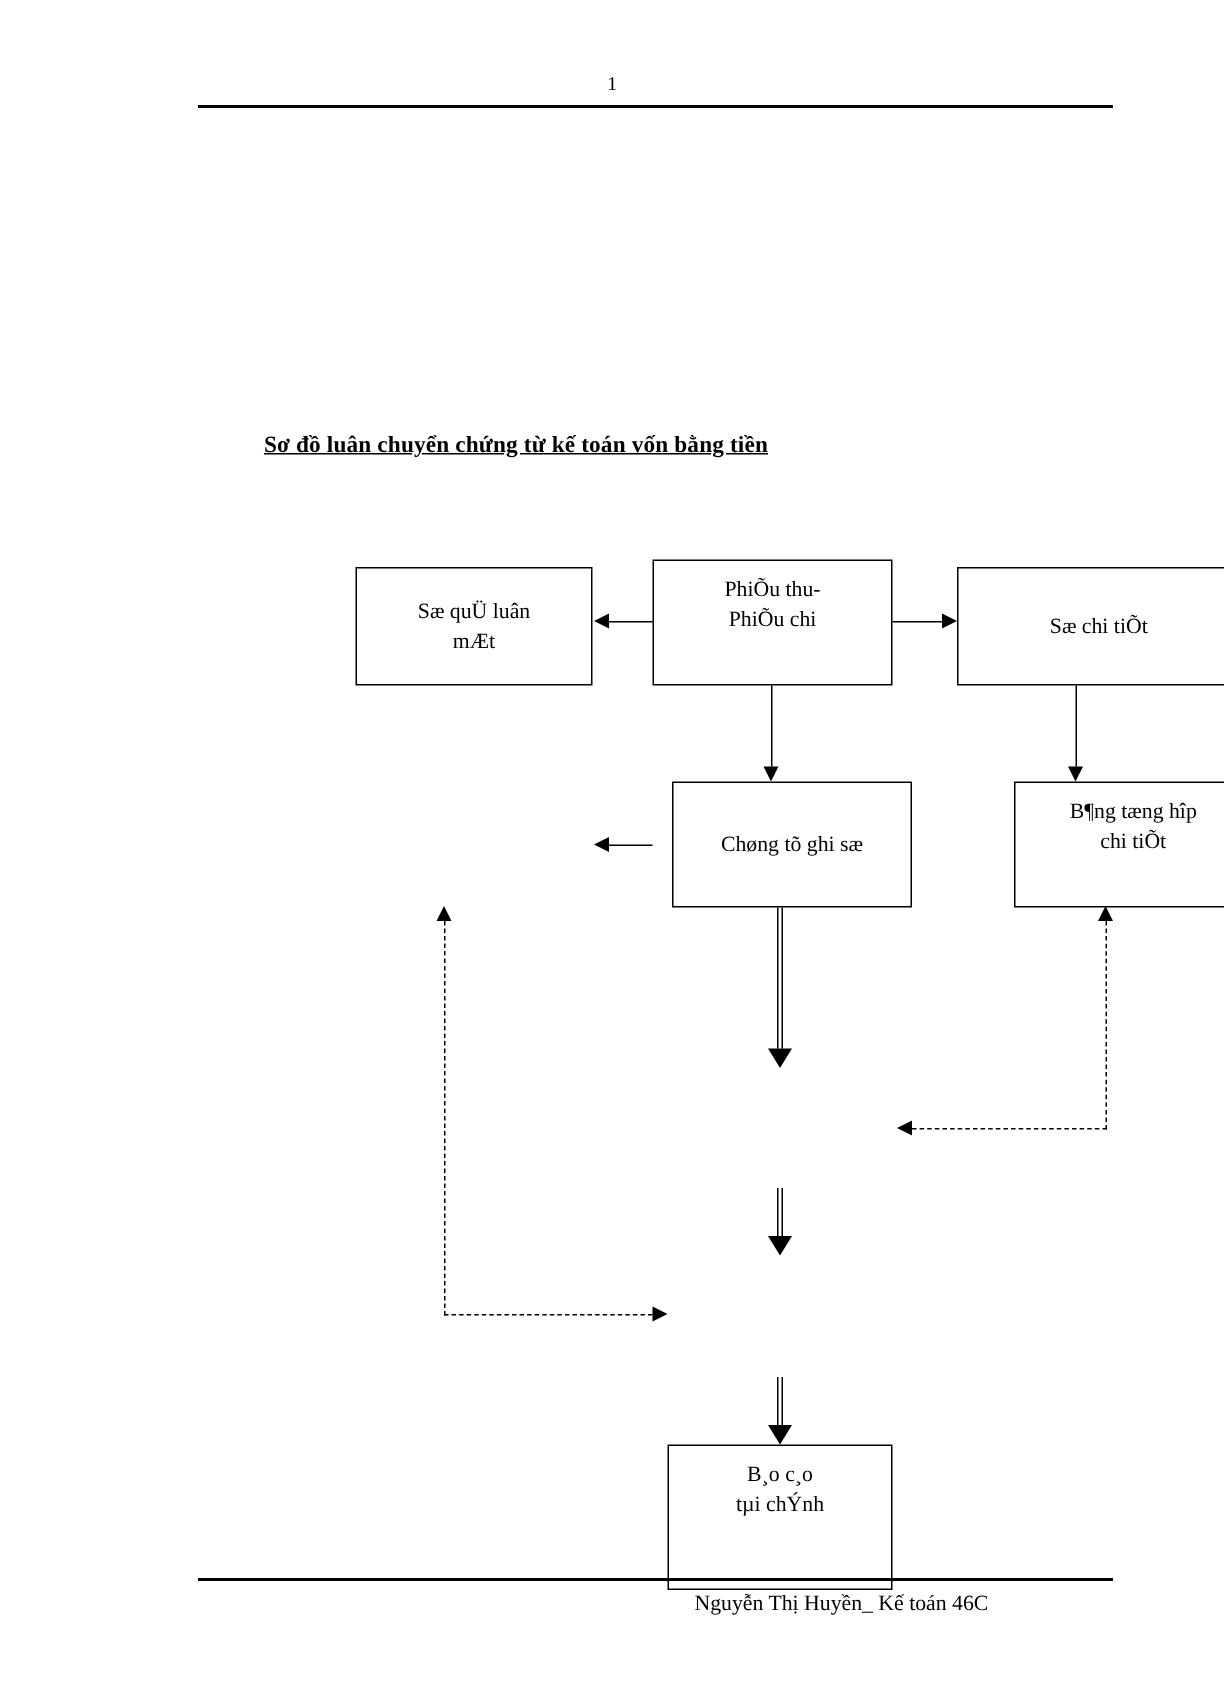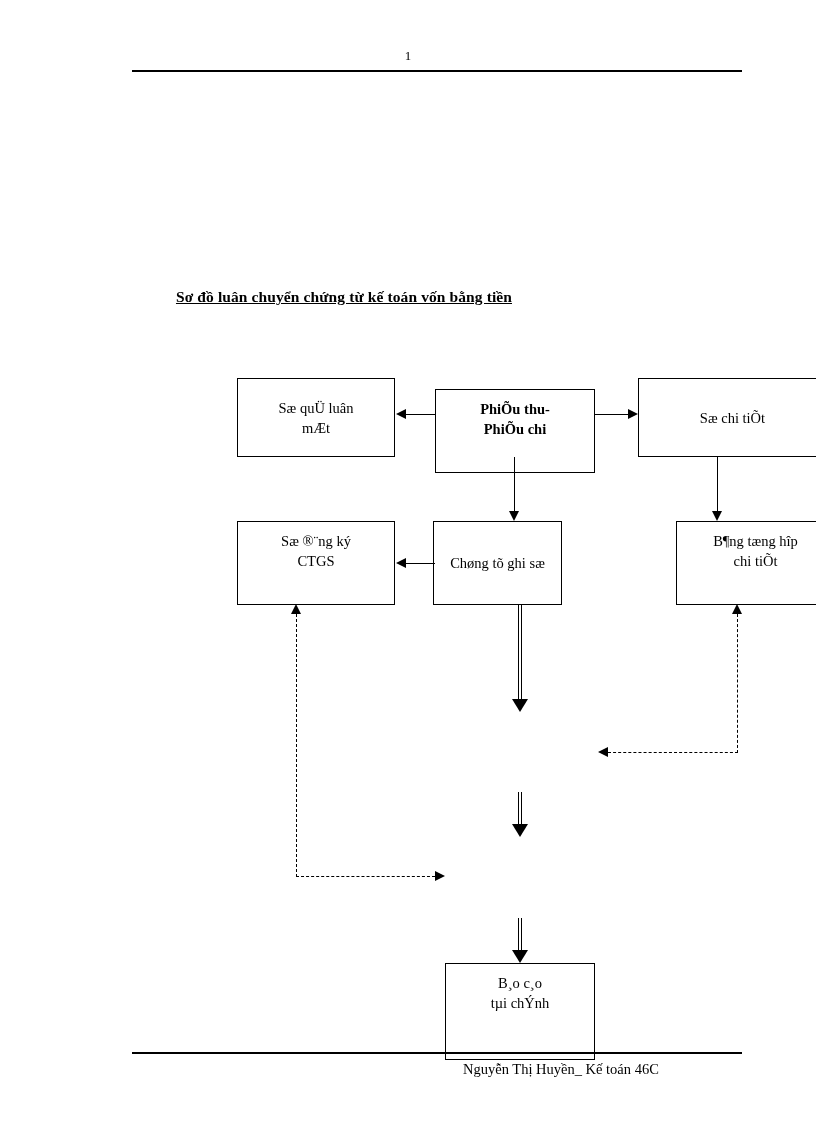--- a/index.html
+++ b/index.html
@@ -76,25 +76,25 @@
     align-items: center;
   }
   .node .node-label {
     display: block;
     width: 100%;
     white-space: pre-line;
   }
 
   
   #node-so-quy       { left: 237px; top: 378px;  width: 158px; height: 79px; }
-  #node-phieu        { left: 435px; top: 389px;  width: 160px; height: 84px; font-weight: bold; }
+  #node-phieu        { left: 435px; top: 373px;  width: 160px; height: 84px; }
   #node-so-chi-tiet  { left: 638px; top: 378px;  width: 189px; height: 79px; }
 
   #node-so-dang-ky   { left: 237px; top: 521px;  width: 158px; height: 84px; }
-  #node-chung-tu     { left: 433px; top: 521px;  width: 129px; height: 84px; }
+  #node-chung-tu     { left: 448px; top: 521px;  width: 160px; height: 84px; }
   #node-bang-tong    { left: 676px; top: 521px;  width: 159px; height: 84px; }
 
   #node-so-cai       { left: 445px; top: 712px;  width: 150px; height: 80px; }
   #node-bang-can-doi { left: 445px; top: 837px;  width: 150px; height: 81px; }
   #node-bao-cao      { left: 445px; top: 963px;  width: 150px; height: 97px; }
 
   
   .conn {
     position: absolute;
   }
@@ -190,24 +190,20 @@
 mÆt</span>
   </div>
   <div class="node v-top" id="node-phieu">
     <span class="node-label">PhiÕu thu-
 PhiÕu  chi</span>
   </div>
   <div class="node v-mid" id="node-so-chi-tiet">
     <span class="node-label">Sæ chi tiÕt</span>
   </div>
 
-  <div class="node v-top" id="node-so-dang-ky">
-    <span class="node-label">Sæ ®¨ng ký
-CTGS</span>
-  </div>
   <div class="node v-mid" id="node-chung-tu">
     <span class="node-label">Chøng tõ ghi  sæ</span>
   </div>
   <div class="node v-top" id="node-bang-tong">
     <span class="node-label">B¶ng tæng hîp
 chi tiÕt</span>
   </div>
 
   <div class="node v-top" id="node-bao-cao">
     <span class="node-label">B¸o c¸o

